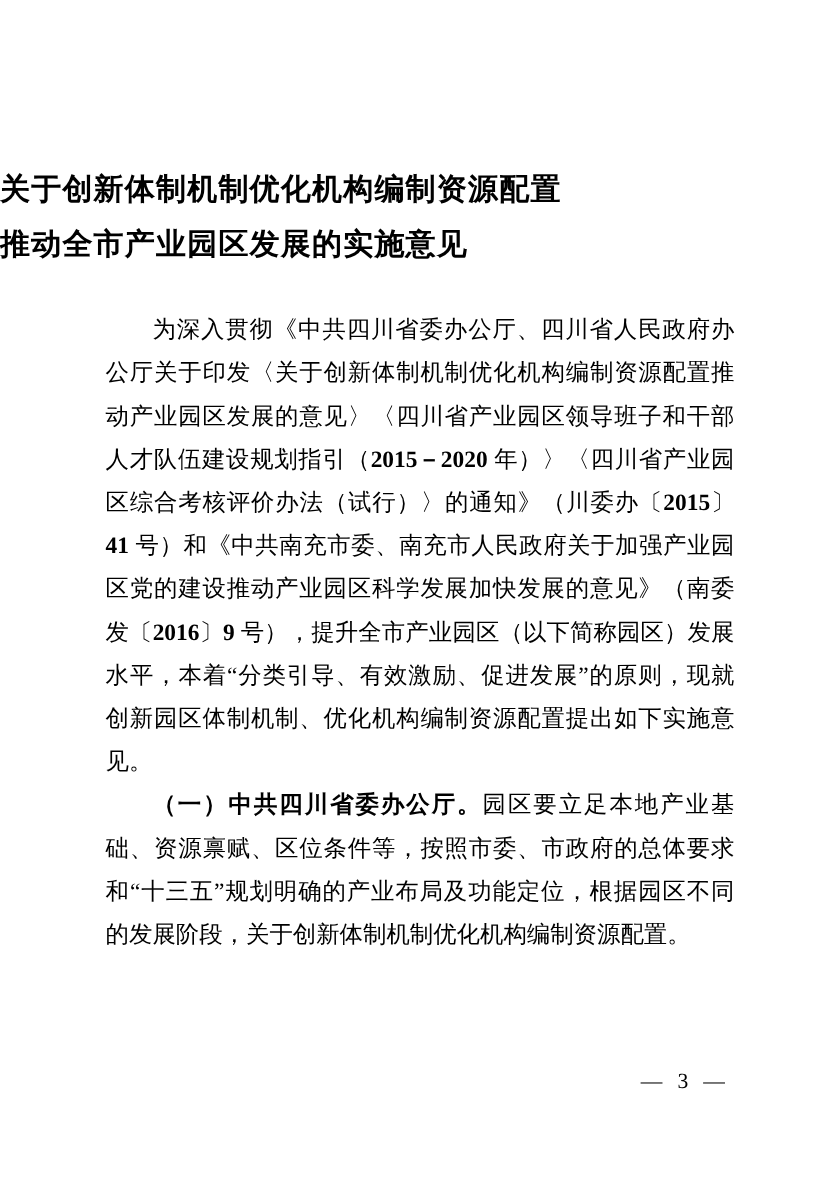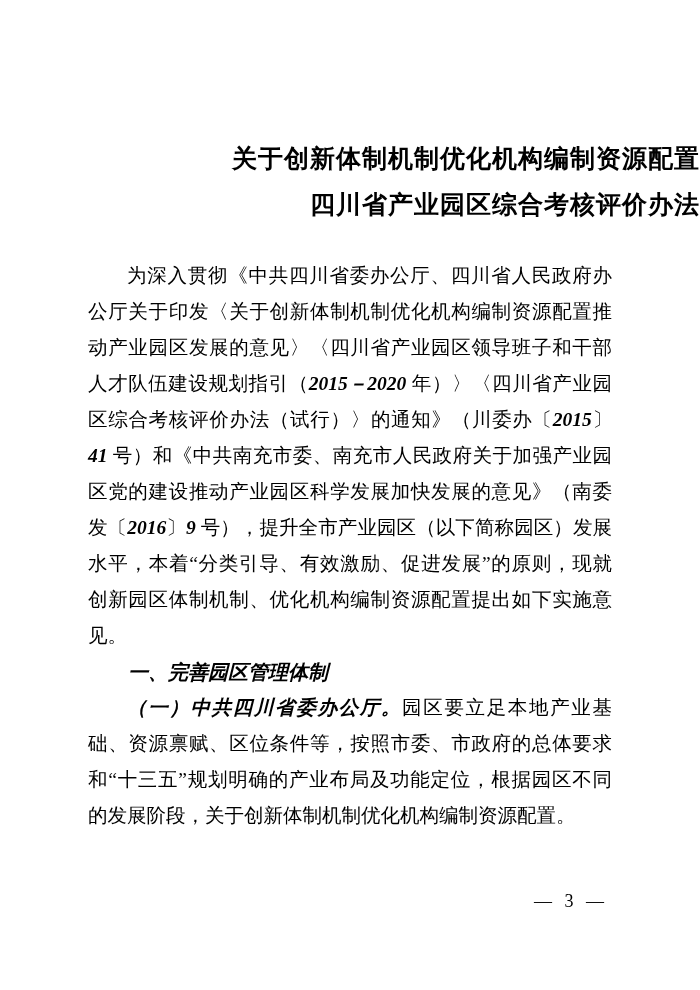--- a/index.html
+++ b/index.html
@@ -12,21 +12,21 @@
     width: 700px;
     height: 990px;
     background: #ffffff;
     color: #000000;
     font-family: "Liberation Serif", "DejaVu Serif", serif;
     overflow: hidden;
     box-sizing: border-box;
   }
   .doc-title {
     padding-top: 136px;
-    text-align: right;
+    text-align: left;
     font-weight: bold;
     font-size: 25px;
     line-height: 46px;
     letter-spacing: 1px;
     font-family: "Liberation Serif", "DejaVu Serif", serif;
   }
   .doc-body {
     margin: 30px 88px 0 88px;
     font-size: 19.5px;
     line-height: 36px;
@@ -37,40 +37,38 @@
     margin: 0;
     text-indent: 2em;
   }
   .para.heading {
     font-family: "Liberation Sans", "DejaVu Sans", sans-serif;
     font-weight: bold;
     font-size: 20px;
   }
   .b {
     font-weight: bold;
-    font-style: italic;
   }
   .page-number {
     position: absolute;
     right: 92px;
     bottom: 78px;
     font-size: 18px;
     letter-spacing: 4px;
     font-family: "Liberation Serif", "DejaVu Serif", serif;
   }
 </style>
 </head>
 <body>
 
 <div class="page">
   <div class="doc-title">
     <div>关于创新体制机制优化机构编制资源配置</div>
-    <div>四川省产业园区综合考核评价办法</div>
+    <div>推动全市产业园区发展的实施意见</div>
   </div>
 
   <div class="doc-body">
       <p class="para body"><span>为深入贯彻《中共四川省委办公厅、四川省人民政府办公厅关于印发〈关于创新体制机制优化机构编制资源配置推动产业园区发展的意见〉〈四川省产业园区领导班子和干部人才队伍建设规划指引（</span><span class="b">2015－2020</span><span> 年）〉〈四川省产业园区综合考核评价办法（试行）〉的通知》（川委办〔</span><span class="b">2015</span><span>〕</span><span class="b">41</span><span> 号）和《中共南充市委、南充市人民政府关于加强产业园区党的建设推动产业园区科学发展加快发展的意见》（南委发〔</span><span class="b">2016</span><span>〕</span><span class="b">9</span><span> 号），提升全市产业园区（以下简称园区）发展水平，本着“分类引导、有效激励、促进发展”的原则，现就创新园区体制机制、优化机构编制资源配置提出如下实施意见。</span></p>
-      <p class="para heading"><span class="b">一、完善园区管理体制</span></p>
       <p class="para body"><span class="b">（一）中共四川省委办公厅。</span><span>园区要立足本地产业基础、资源禀赋、区位条件等，按照市委、市政府的总体要求和“十三五”规划明确的产业布局及功能定位，根据园区不同的发展阶段，关于创新体制机制优化机构编制资源配置。</span></p>
     </div>
 
   <div class="page-number">— 3 —</div>
 </div>
 
 </body></html>

